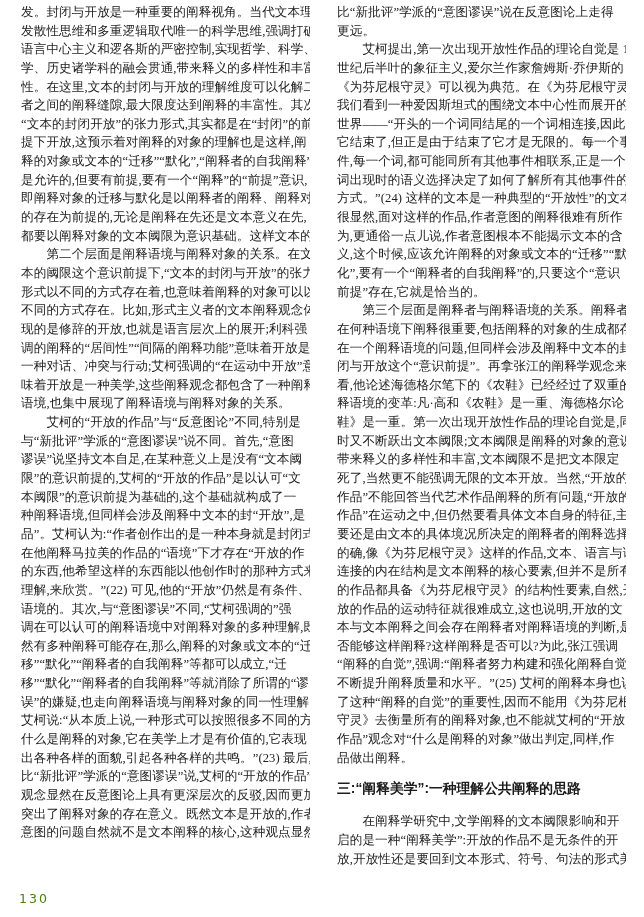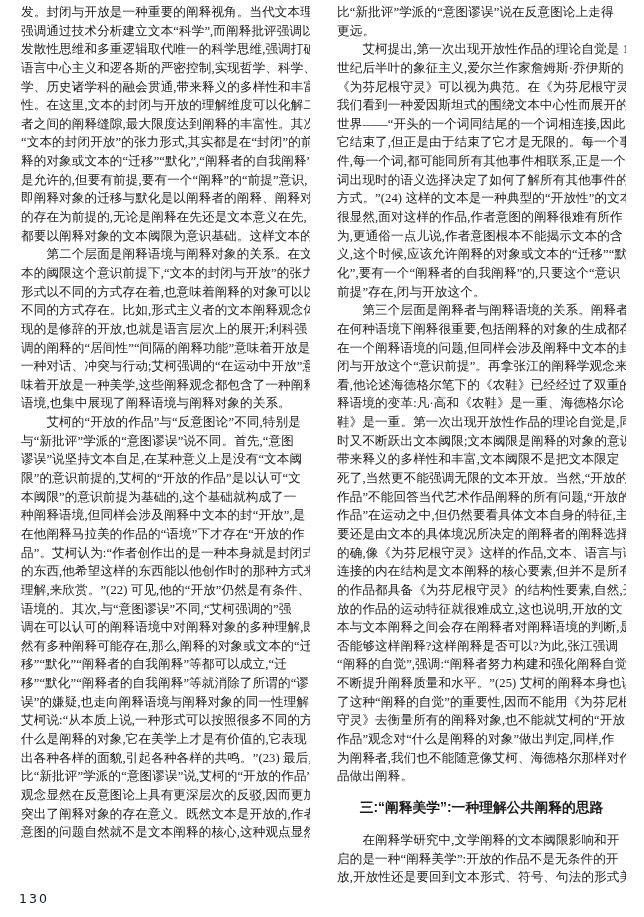--- a/index.html
+++ b/index.html
@@ -29,72 +29,71 @@
     line-height: 18.65px;
     height: 18.65px;
     white-space: nowrap;
     overflow: hidden;
     letter-spacing: 0.1px;
   }
   .section-heading {
     font-family: "Liberation Sans", sans-serif;
     font-weight: bold;
     font-size: 13.8px;
-    text-align: center;
     margin: 12px 0 13px 0;
     line-height: 20px;
     white-space: nowrap;
     overflow: hidden;
   }
   .page-number {
     position: absolute;
     left: 19px;
     bottom: 11px;
     font-size: 12.5px;
     letter-spacing: 2px;
-    color: #0f172a;
+    color: #4d7c0f;
     font-family: "DejaVu Sans", sans-serif;
   }
 </style>
 </head>
 <body>
 
 <div class="page">
   <div class="columns">
     <div class="col">
         <div class="line">发。封闭与开放是一种重要的阐释视角。当代文本理论</div>
-        <div class="line">强调通过技术分析建立文本“科学”,而阐释批评强调以</div>
         <div class="line">发散性思维和多重逻辑取代唯一的科学思维,强调打破</div>
         <div class="line">语言中心主义和逻各斯的严密控制,实现哲学、科学、文</div>
         <div class="line">学、历史诸学科的融会贯通,带来释义的多样性和丰富</div>
         <div class="line">性。在这里,文本的封闭与开放的理解维度可以化解二</div>
         <div class="line">者之间的阐释缝隙,最大限度达到阐释的丰富性。其次,</div>
         <div class="line">“文本的封闭开放”的张力形式,其实都是在“封闭”的前</div>
+        <div class="line">提下开放,这预示着对阐释的对象的理解也是这样,阐</div>
         <div class="line">释的对象或文本的“迁移”“默化”,“阐释者的自我阐释”</div>
         <div class="line">是允许的,但要有前提,要有一个“阐释”的“前提”意识,</div>
         <div class="line">即阐释对象的迁移与默化是以阐释者的阐释、阐释对象</div>
         <div class="line">的存在为前提的,无论是阐释在先还是文本意义在先,</div>
         <div class="line">都要以阐释对象的文本阈限为意识基础。这样文本的开</div>
         <div class="line">　　第二个层面是阐释语境与阐释对象的关系。在文</div>
         <div class="line">本的阈限这个意识前提下,“文本的封闭与开放”的张力</div>
         <div class="line">形式以不同的方式存在着,也意味着阐释的对象可以以</div>
         <div class="line">不同的方式存在。比如,形式主义者的文本阐释观念体</div>
         <div class="line">现的是修辞的开放,也就是语言层次上的展开;利科强</div>
         <div class="line">调的阐释的“居间性”“间隔的阐释功能”意味着开放是</div>
         <div class="line">一种对话、冲突与行动;艾柯强调的“在运动中开放”意</div>
         <div class="line">味着开放是一种美学,这些阐释观念都包含了一种阐释</div>
         <div class="line">语境,也集中展现了阐释语境与阐释对象的关系。</div>
         <div class="line">　　艾柯的“开放的作品”与“反意图论”不同,特别是</div>
         <div class="line">与“新批评”学派的“意图谬误”说不同。首先,“意图</div>
         <div class="line">谬误”说坚持文本自足,在某种意义上是没有“文本阈</div>
         <div class="line">限”的意识前提的,艾柯的“开放的作品”是以认可“文</div>
         <div class="line">本阈限”的意识前提为基础的,这个基础就构成了一</div>
         <div class="line">种阐释语境,但同样会涉及阐释中文本的封“开放”,是</div>
+        <div class="line">品”。艾柯认为:“作者创作出的是一种本身就是封闭式</div>
         <div class="line">在他阐释马拉美的作品的“语境”下才存在“开放的作</div>
-        <div class="line">品”。艾柯认为:“作者创作出的是一种本身就是封闭式</div>
         <div class="line">的东西,他希望这样的东西能以他创作时的那种方式来</div>
         <div class="line">理解,来欣赏。”(22) 可见,他的“开放”仍然是有条件、有</div>
         <div class="line">语境的。其次,与“意图谬误”不同,“艾柯强调的”强</div>
         <div class="line">调在可以认可的阐释语境中对阐释对象的多种理解,既</div>
         <div class="line">然有多种阐释可能存在,那么,阐释的对象或文本的“迁</div>
         <div class="line">移”“默化”“阐释者的自我阐释”等都可以成立,“迁</div>
         <div class="line">移”“默化”“阐释者的自我阐释”等就消除了所谓的“谬</div>
         <div class="line">误”的嫌疑,也走向阐释语境与阐释对象的同一性理解。</div>
         <div class="line">艾柯说:“从本质上说,一种形式可以按照很多不同的方</div>
         <div class="line">什么是阐释的对象,它在美学上才是有价值的,它表现</div>
@@ -114,21 +113,21 @@
           <div class="line">我们看到一种爱因斯坦式的围绕文本中心性而展开的</div>
           <div class="line">世界——“开头的一个词同结尾的一个词相连接,因此</div>
           <div class="line">它结束了,但正是由于结束了它才是无限的。每一个事</div>
           <div class="line">件,每一个词,都可能同所有其他事件相联系,正是一个</div>
           <div class="line">词出现时的语义选择决定了如何了解所有其他事件的</div>
           <div class="line">方式。”(24) 这样的文本是一种典型的“开放性”的文本,</div>
           <div class="line">很显然,面对这样的作品,作者意图的阐释很难有所作</div>
           <div class="line">为,更通俗一点儿说,作者意图根本不能揭示文本的含</div>
           <div class="line">义,这个时候,应该允许阐释的对象或文本的“迁移”“默</div>
           <div class="line">化”,要有一个“阐释者的自我阐释”的,只要这个“意识</div>
-          <div class="line">前提”存在,闭与开放这个。</div>
+          <div class="line">前提”存在,它就是恰当的。</div>
           <div class="line">　　第三个层面是阐释者与阐释语境的关系。阐释者</div>
           <div class="line">在何种语境下阐释很重要,包括阐释的对象的生成都存</div>
           <div class="line">在一个阐释语境的问题,但同样会涉及阐释中文本的封</div>
           <div class="line">闭与开放这个“意识前提”。再拿张江的阐释学观念来</div>
           <div class="line">看,他论述海德格尔笔下的《农鞋》已经经过了双重的阐</div>
           <div class="line">释语境的变革:凡·高和《农鞋》是一重、海德格尔论《农</div>
           <div class="line">鞋》是一重。第一次出现开放性作品的理论自觉是,同</div>
           <div class="line">时又不断跃出文本阈限;文本阈限是阐释的对象的意识</div>
           <div class="line">带来释义的多样性和丰富,文本阈限不是把文本限定</div>
           <div class="line">死了,当然更不能强调无限的文本开放。当然,“开放的</div>
@@ -139,21 +138,20 @@
           <div class="line">连接的内在结构是文本阐释的核心要素,但并不是所有</div>
           <div class="line">的作品都具备《为芬尼根守灵》的结构性要素,自然,开</div>
           <div class="line">放的作品的运动特征就很难成立,这也说明,开放的文</div>
           <div class="line">本与文本阐释之间会存在阐释者对阐释语境的判断,是</div>
           <div class="line">否能够这样阐释?这样阐释是否可以?为此,张江强调</div>
           <div class="line">“阐释的自觉”,强调:“阐释者努力构建和强化阐释自觉,</div>
           <div class="line">不断提升阐释质量和水平。”(25) 艾柯的阐释本身也说明</div>
           <div class="line">了这种“阐释的自觉”的重要性,因而不能用《为芬尼根</div>
           <div class="line">守灵》去衡量所有的阐释对象,也不能就艾柯的“开放的</div>
           <div class="line">作品”观念对“什么是阐释的对象”做出判定,同样,作</div>
-          <div class="line">为阐释者,我们也不能随意像艾柯、海德格尔那样对作</div>
           <div class="line">品做出阐释。</div>
         </div>
       <div class="section-heading">三:“阐释美学”:一种理解公共阐释的思路</div>
       <div>
           <div class="line">　　在阐释学研究中,文学阐释的文本阈限影响和开</div>
           <div class="line">启的是一种“阐释美学”:开放的作品不是无条件的开</div>
           <div class="line">放,开放性还是要回到文本形式、符号、句法的形式美</div>
         </div>
     </div>
   </div>

